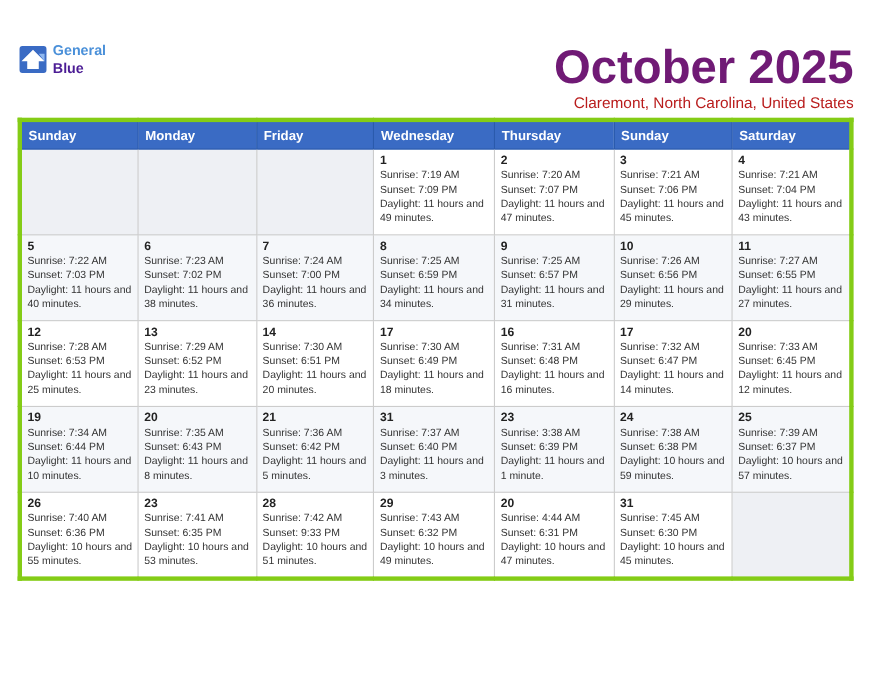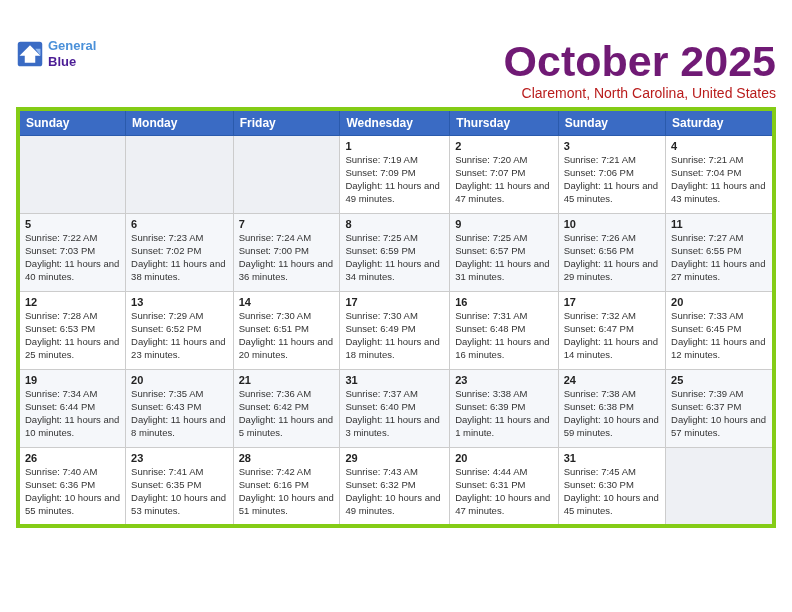--- a/index.html
+++ b/index.html
@@ -327,21 +327,21 @@
           <td>
             <div class="day-num">23</div>
             <div class="day-info">Sunrise: 7:41 AM
 Sunset: 6:35 PM
 Daylight: 10 hours
 and 53 minutes.</div>
           </td>
           <td>
             <div class="day-num">28</div>
             <div class="day-info">Sunrise: 7:42 AM
-Sunset: 6:16 PM
+Sunset: 9:33 PM
 Daylight: 10 hours
 and 51 minutes.</div>
           </td>
           <td>
             <div class="day-num">29</div>
             <div class="day-info">Sunrise: 7:43 AM
 Sunset: 6:32 PM
 Daylight: 10 hours
 and 49 minutes.</div>
           </td>

